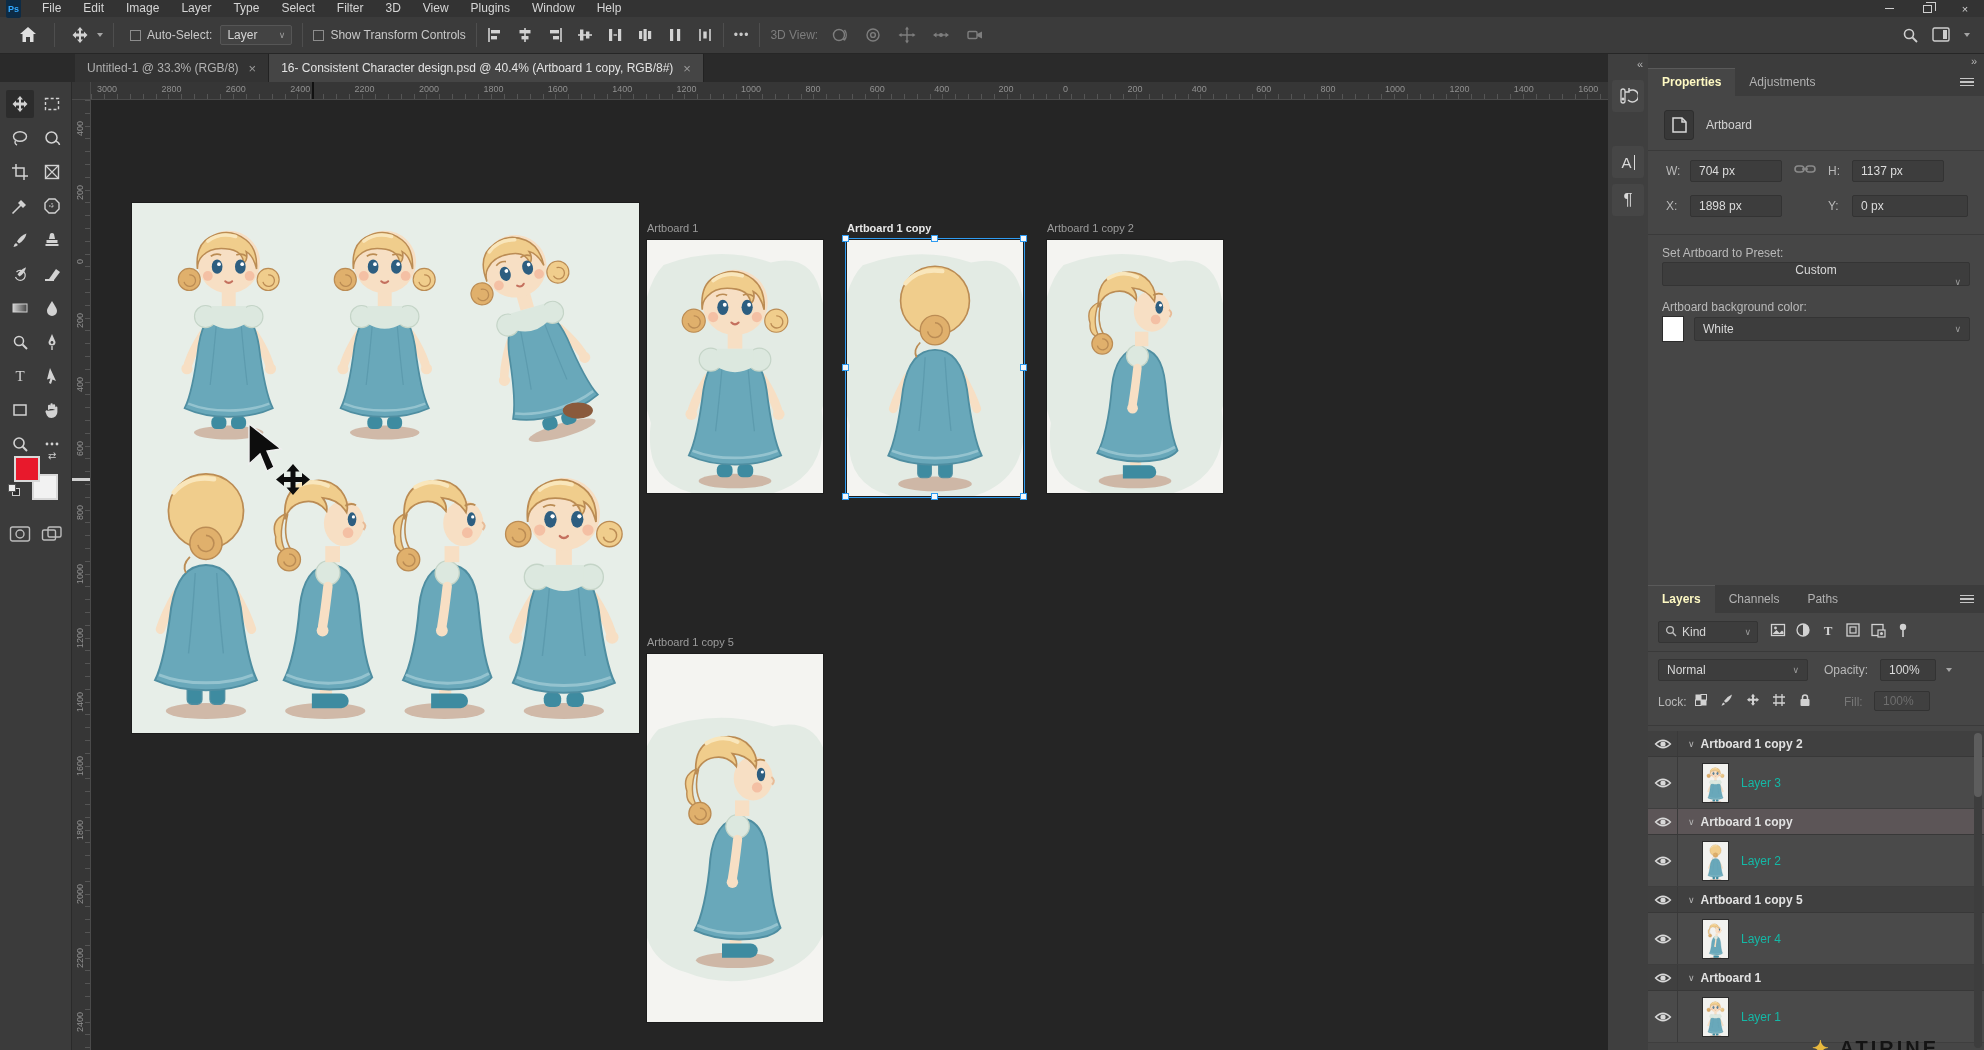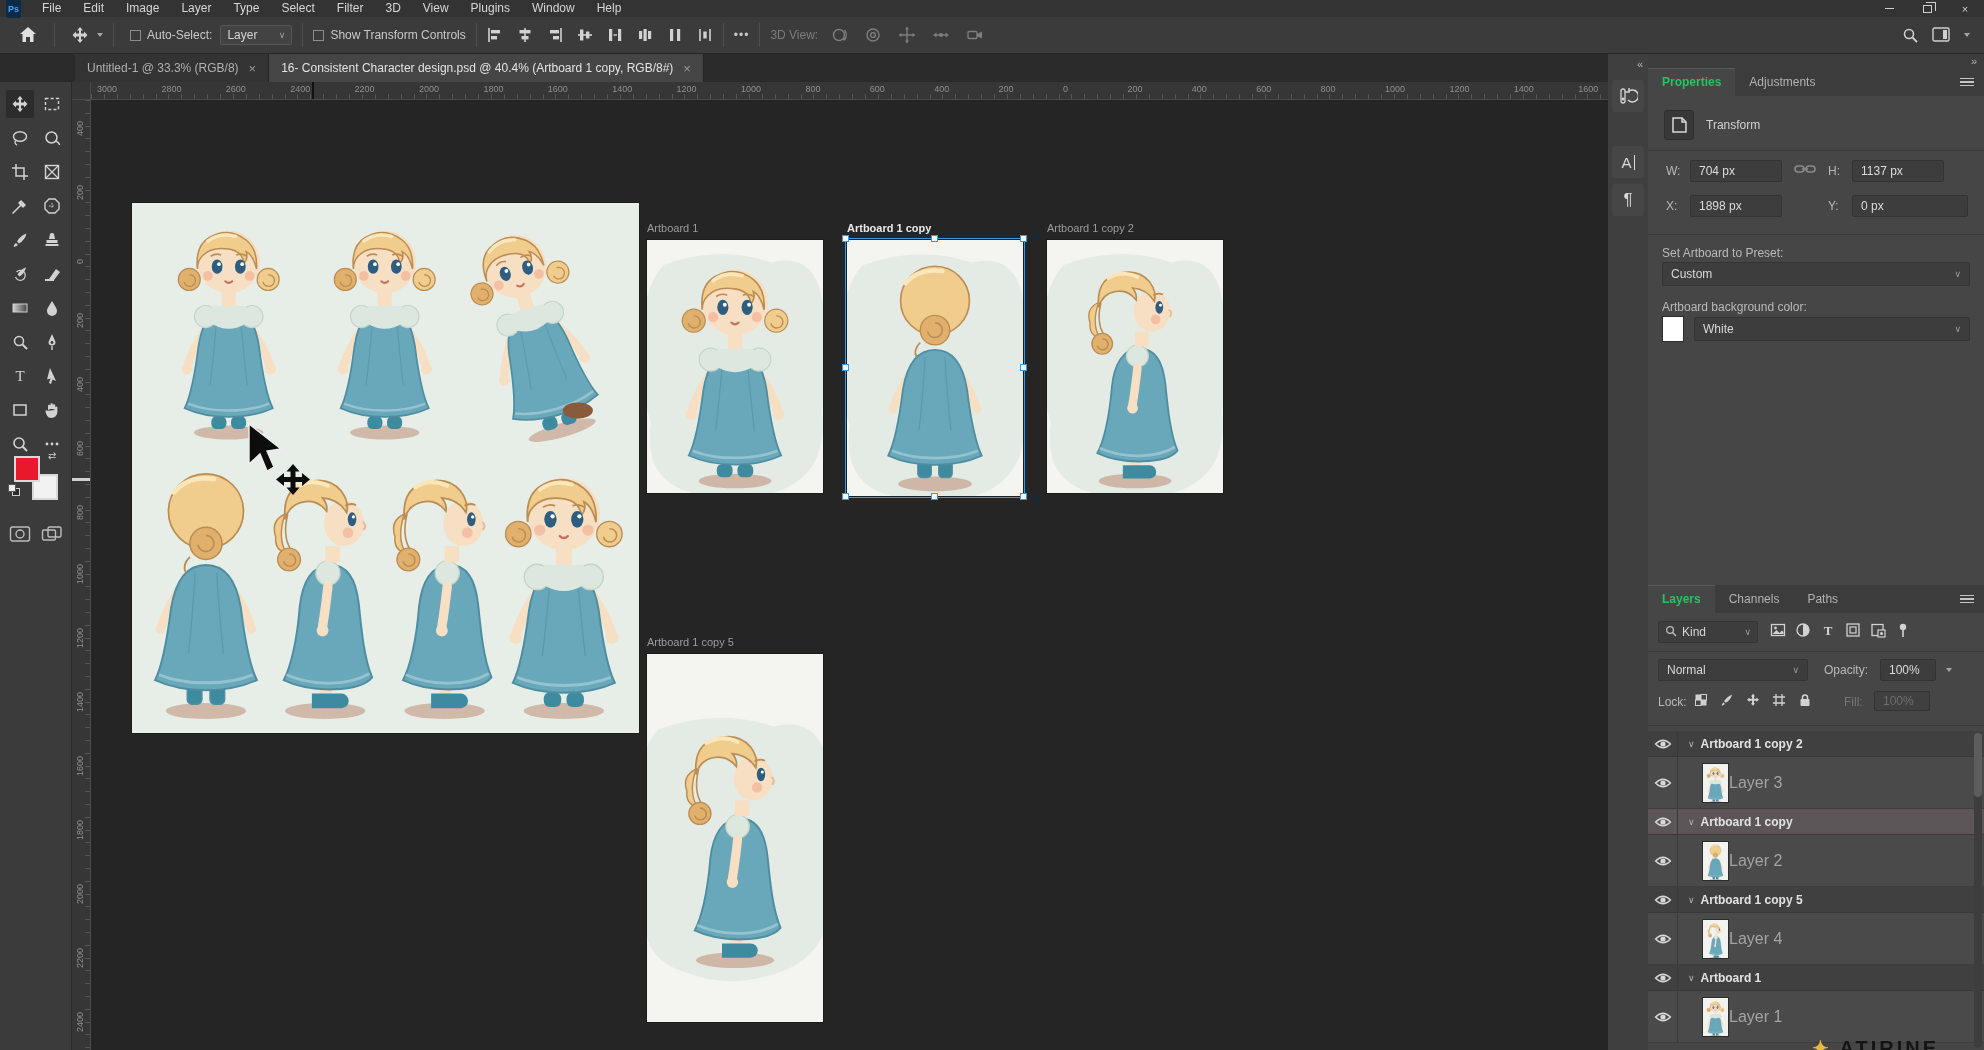--- a/index.html
+++ b/index.html
@@ -84,21 +84,21 @@
   .strip-cell { position:absolute; left:4px; width:32px; height:32px; background:#464646; border-radius:3px;
     display:flex; align-items:center; justify-content:center; color:#d9d9d9; }
   .char-a { font-size:15px; color:#d9d9d9; border-right:1.4px solid #d9d9d9; padding-right:2px; line-height:15px; }
 
   
   #right-panel { position:absolute; left:1648px; top:54px; width:336px; height:996px; background:#464646; z-index:30; }
   #panel-topstrip { position:absolute; left:0; top:0; width:336px; height:14px; background:#3c3c3c; }
   #panel-expand { position:absolute; right:8px; top:1px; color:#b5b5b5; font-size:11px; letter-spacing:-1px; }
   .panel-tabs { position:absolute; left:0; width:336px; height:28px; background:#3c3c3c; display:flex; align-items:flex-end; }
   .panel-tab { padding:6px 14px 7px 14px; font-size:12px; color:#b2b2b2; }
-  .panel-tab.active { background:#464646; color:#22c55e; font-weight:bold; border-top:1px solid #5a5a5a; }
+  .panel-tab.active { background:#464646; color:#fef9c3; font-weight:bold; border-top:1px solid #5a5a5a; }
   .panel-menu-icon { margin-left:auto; margin-right:10px; margin-bottom:8px; width:14px; }
   .panel-menu-icon .l { height:1.5px; background:#c5c5c5; margin:2px 0; }
   .plabel { position:absolute; color:#b9b9b9; font-size:12px; }
   .pfield { position:absolute; height:22px; background:#3d3d3d; border:1px solid #333; border-radius:2px;
     color:#dcdcdc; font-size:12px; display:flex; align-items:center; padding:0 8px; }
   .pdrop { position:absolute; height:24px; background:#3d3d3d; border:1px solid #343434; border-radius:2px;
     color:#d8d8d8; font-size:12px; display:flex; align-items:center; padding:0 8px; }
   .divider { position:absolute; left:0; width:336px; height:1px; background:#3a3a3a; }
 
   
@@ -109,21 +109,21 @@
   .lock-row-icon { display:flex; align-items:center; }
   #layer-rows { position:absolute; left:0; top:146px; width:336px; height:319px; overflow:hidden; }
   .layer-row { position:relative; width:336px; display:flex; align-items:center; }
   .layer-row.group { height:26px; background:#404040; border-bottom:1px solid #383838; }
   .layer-row.group.selected { background:#5c5557; }
   .layer-row.item { height:52px; background:#4a4a4a; border-bottom:1px solid #3e3e3e; }
   .eye-cell { width:30px; flex:none; display:flex; align-items:center; justify-content:center; border-right:1px solid #3a3a3a; align-self:stretch; }
   .grp-caret { color:#b5b5b5; font-size:9px; margin:0 6px 0 10px; }
   .grp-name { color:#e2e2e2; font-size:12px; font-weight:bold; }
   .thumb { width:27px; height:40px; background:#f2f2ef; border:1px solid #2c2c2c; margin-left:24px; flex:none; overflow:hidden; }
-  .lyr-name { color:#a3a3a3; font-size:16px; margin-left:0; }
+  .lyr-name { color:#14b8a6; font-size:12px; margin-left:12px; }
   #layers-scrollbar { position:absolute; right:2px; top:148px; width:8px; height:315px; background:#3d3d3d; border-radius:4px; }
   #layers-scrollthumb { position:absolute; left:0; top:0; width:8px; height:64px; background:#5d5d5d; border-radius:4px; }
 
   #watermark { position:absolute; left:1812px; top:1036px; font-size:20px; font-weight:bold; color:#141414;
     letter-spacing:3px; white-space:nowrap; z-index:50; }
   #watermark .star { color:#e8b93e; }
 </style>
 </head>
 <body>
 
@@ -882,41 +882,41 @@
           <div class="l"></div>
           <div class="l"></div>
         </div>
       </div>
     <div style="position:absolute; left:16px; top:56px; width:30px; height:30px; background:#383838; border:1px solid #2e2e2e; border-radius:3px; display:flex; align-items:center; justify-content:center;" id="artboard-icon-slot">
         <svg width="20" height="20" viewBox="0 0 20 20" xmlns="http://www.w3.org/2000/svg">
           <path d="M4 3 H13 L17 7 V17 H4 z" fill="none" stroke="#d8d8d8" stroke-width="1.5"></path>
           <path d="M13 3 V7 H17" fill="none" stroke="#d8d8d8" stroke-width="1.5"></path>
         </svg>
       </div>
-    <div class="plabel" style="left:58px; top:64px; color:#d2d2d2;">Transform</div>
+    <div class="plabel" style="left:58px; top:64px; color:#d2d2d2;">Artboard</div>
     <div class="divider" style="top:96px;"></div>
 
     <div class="plabel" style="left:18px; top:110px;">W:</div>
     <div class="pfield" style="left:42px; top:106px; width:92px;">704 px</div>
     <div style="position:absolute; left:146px; top:108px;" id="link-icon-slot"><svg width="22" height="14" viewBox="0 0 22 14" xmlns="http://www.w3.org/2000/svg">
           <rect x="1" y="4" width="9" height="6" rx="3" fill="none" stroke="#8a8a8a" stroke-width="1.6"></rect>
           <rect x="12" y="4" width="9" height="6" rx="3" fill="none" stroke="#8a8a8a" stroke-width="1.6"></rect>
           <path d="M8 7 h6" stroke="#8a8a8a" stroke-width="1.6"></path>
         </svg></div>
     <div class="plabel" style="left:180px; top:110px;">H:</div>
     <div class="pfield" style="left:204px; top:106px; width:92px;">1137 px</div>
 
     <div class="plabel" style="left:18px; top:145px;">X:</div>
     <div class="pfield" style="left:42px; top:141px; width:92px;">1898 px</div>
     <div class="plabel" style="left:180px; top:145px;">Y:</div>
     <div class="pfield" style="left:204px; top:141px; width:116px;">0 px</div>
 
     <div class="divider" style="top:180px;"></div>
     <div class="plabel" style="left:14px; top:192px;">Set Artboard to Preset:</div>
-    <div class="pdrop" style="left:14px; top:208px; width:308px;">
+    <div class="pdrop" style="left:14px; top:208px; width:308px;flex-direction:column;">
       <span>Custom</span>
         <span class="dd-caret">∨</span>
     </div>
     <div class="plabel" style="left:14px; top:246px;">Artboard background color:</div>
     <div style="position:absolute; left:14px; top:262px; width:22px; height:26px; background:#ffffff; border:1px solid #2c2c2c;" id="bg-swatch-prop"></div>
     <div class="pdrop" style="left:46px; top:263px; width:276px;">
       <span>White</span>
         <span class="dd-caret">∨</span>
     </div>
 

